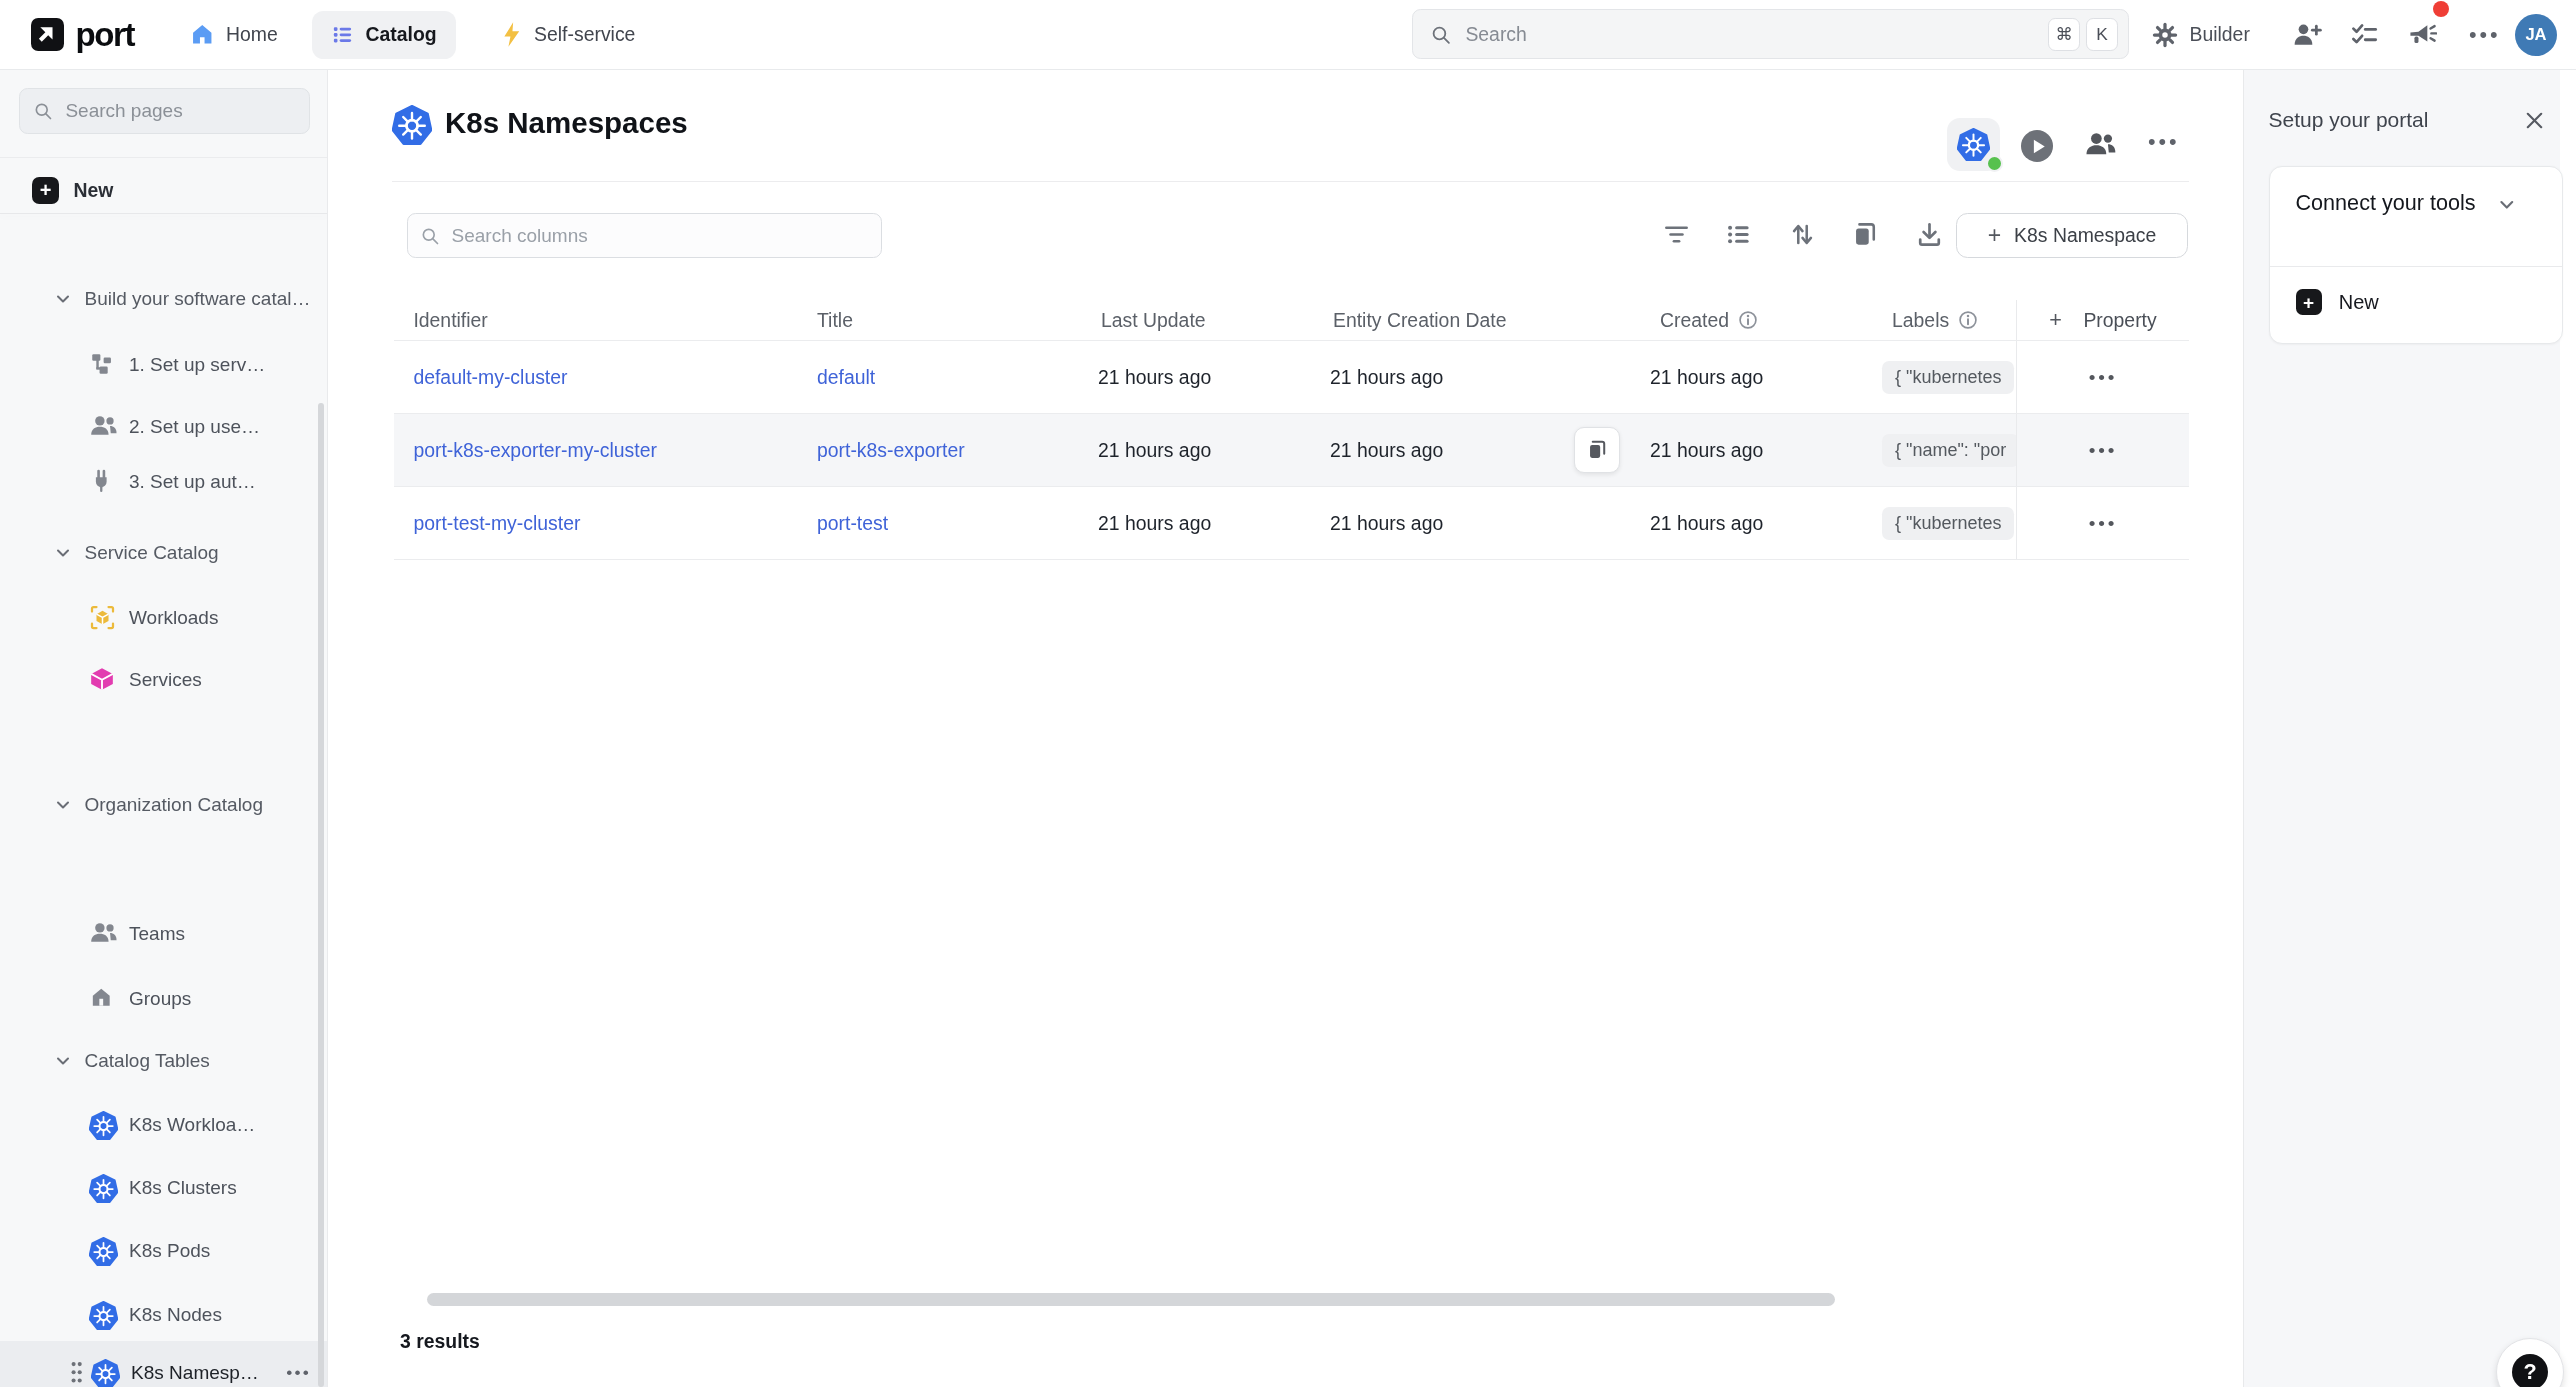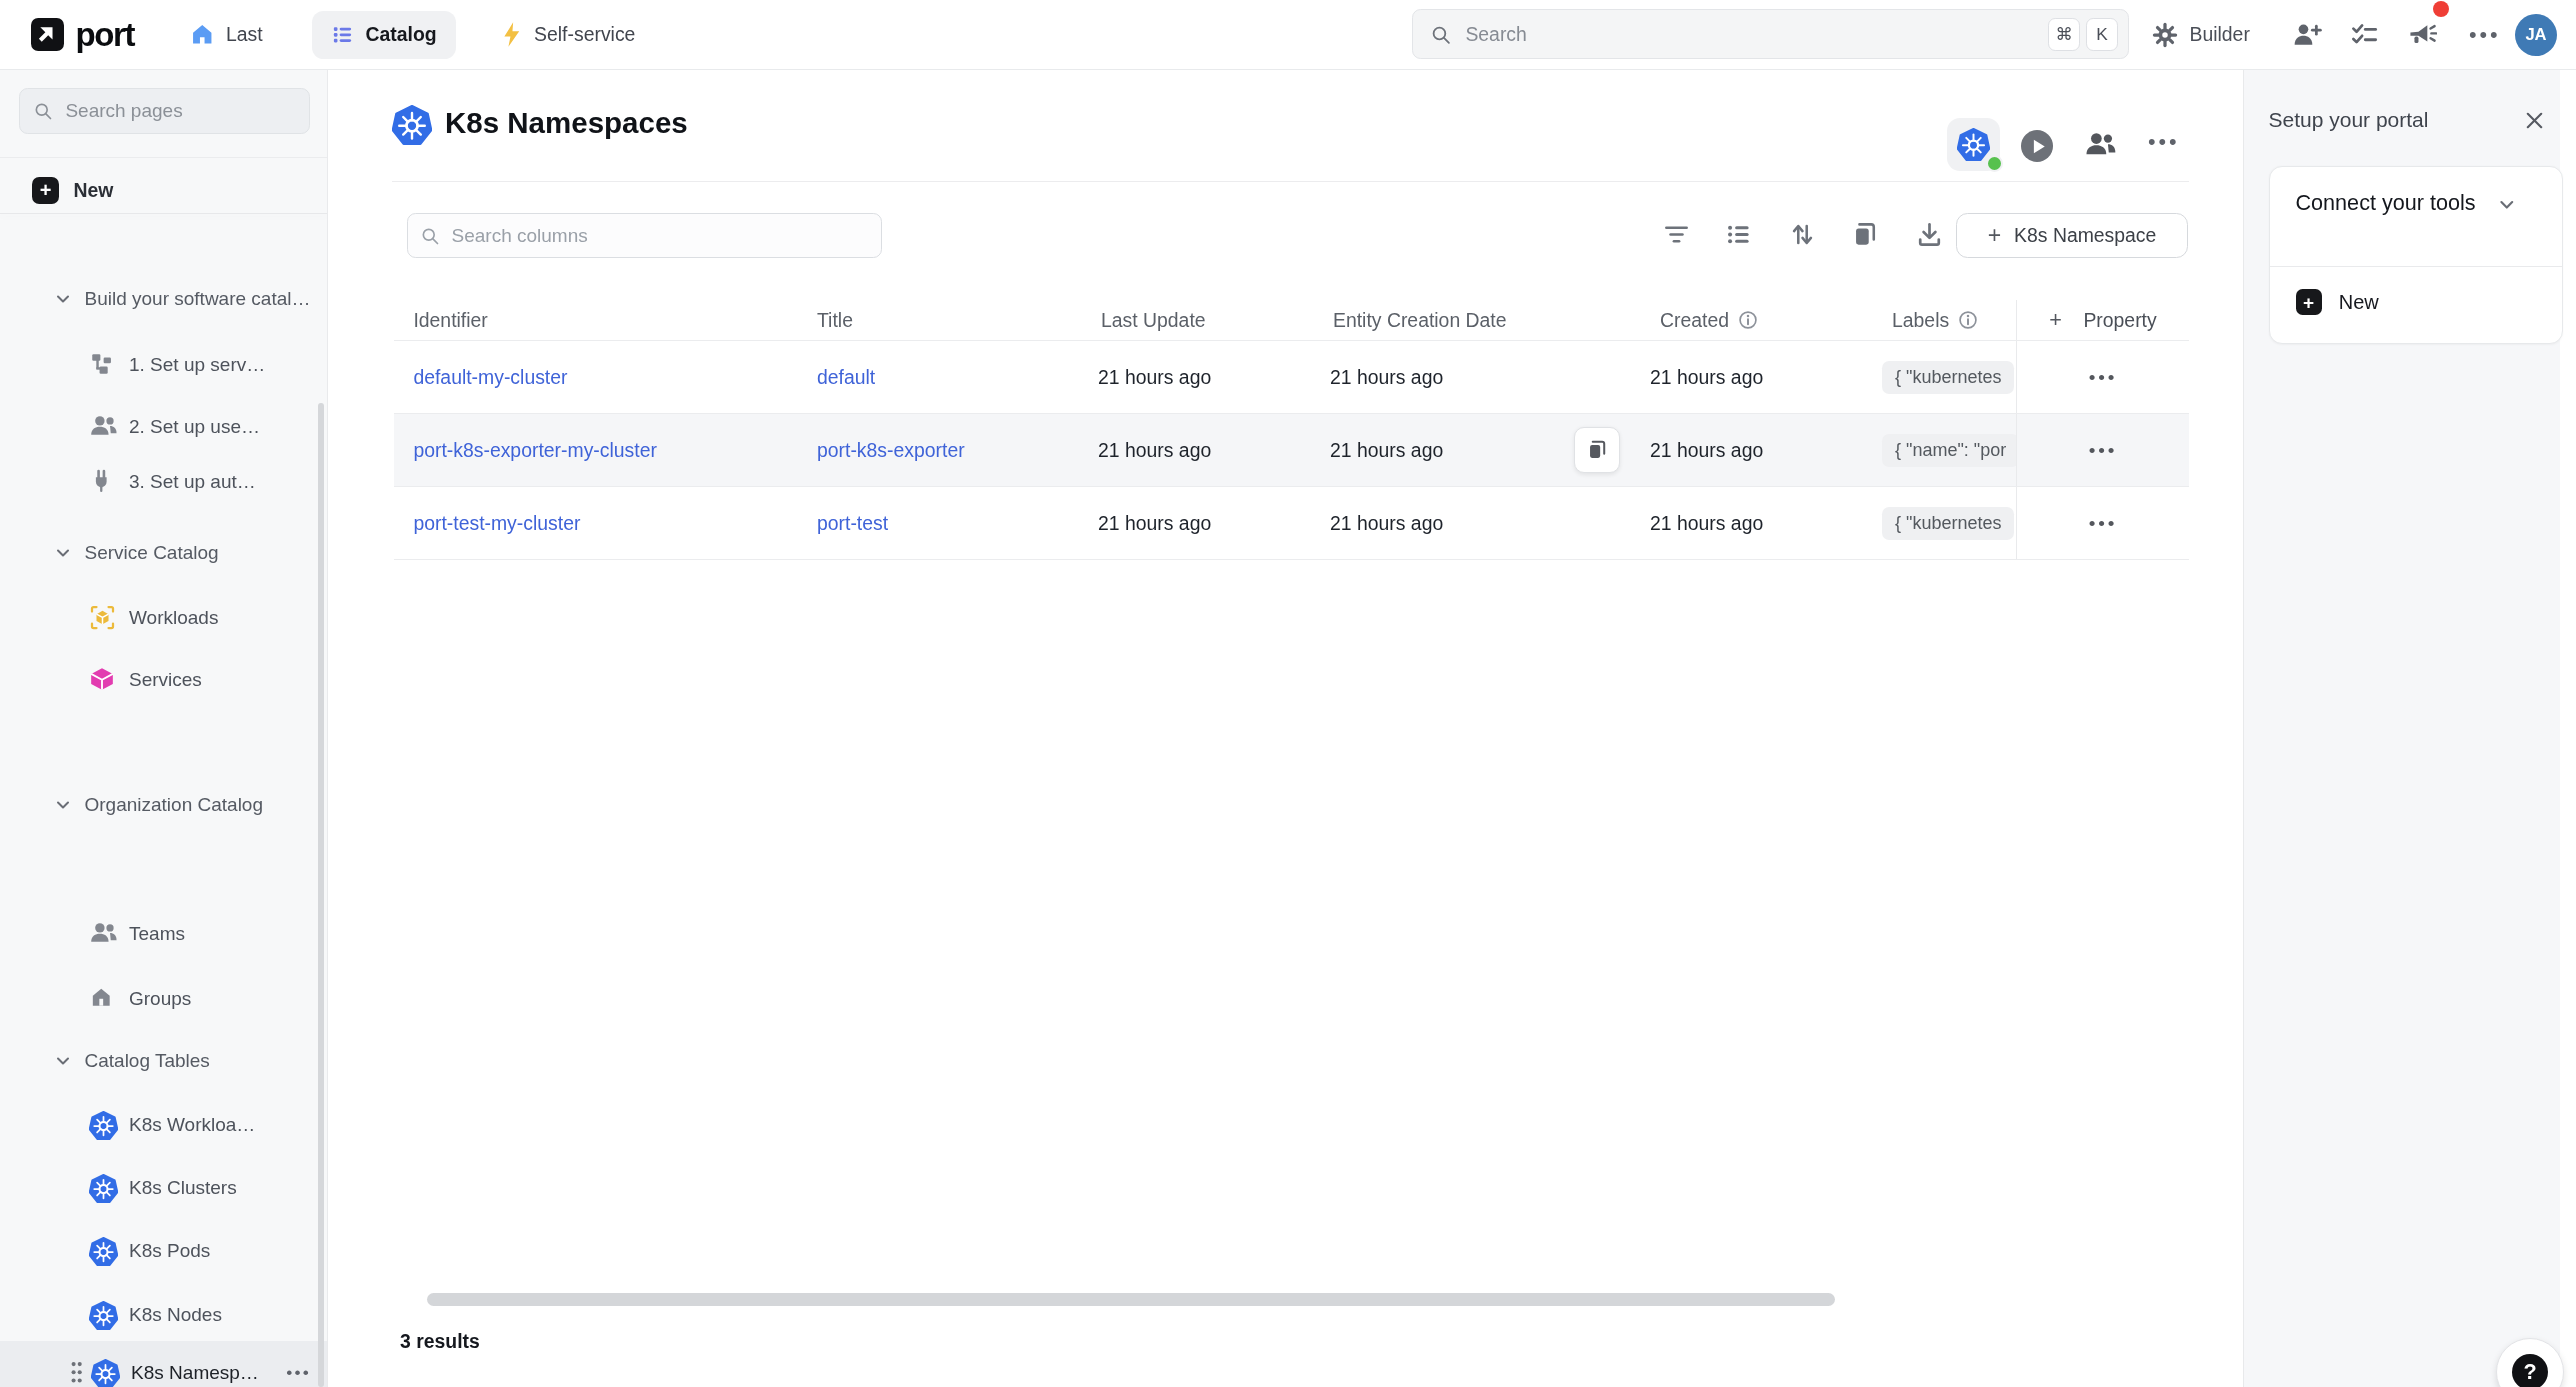--- a/index.html
+++ b/index.html
@@ -288,21 +288,21 @@
         </svg>
       </span>
     <span class="logo-text">port</span>
   </div>
   <div class="tb-item" style="left:190px;">
     <span class="icon" style="color:#5b9cf4">
         <svg width="24.5" height="24.5" viewBox="0 0 32 32">
           <use href="#sym-home"></use>
         </svg>
       </span>
-    <span class="nav-label">Last</span>
+    <span class="nav-label">Home</span>
   </div>
   <div class="tb-item" style="left:312px;">
     <div class="nav-chip" style="display:flex;">
       <span class="icon" style="color:#6b79e8">
           <svg width="23" height="23" viewBox="0 0 32 32">
             <use href="#sym-list"></use>
           </svg>
         </span>
       <span class="nav-label">Catalog</span>
     </div>

